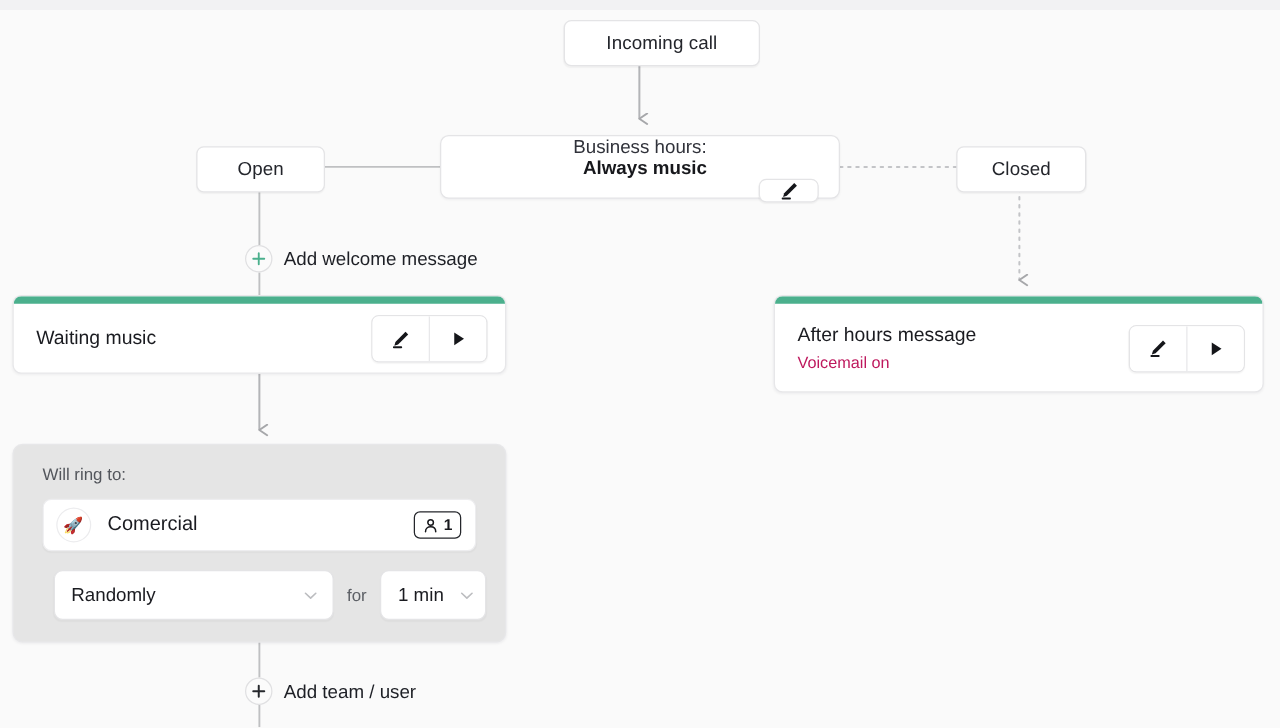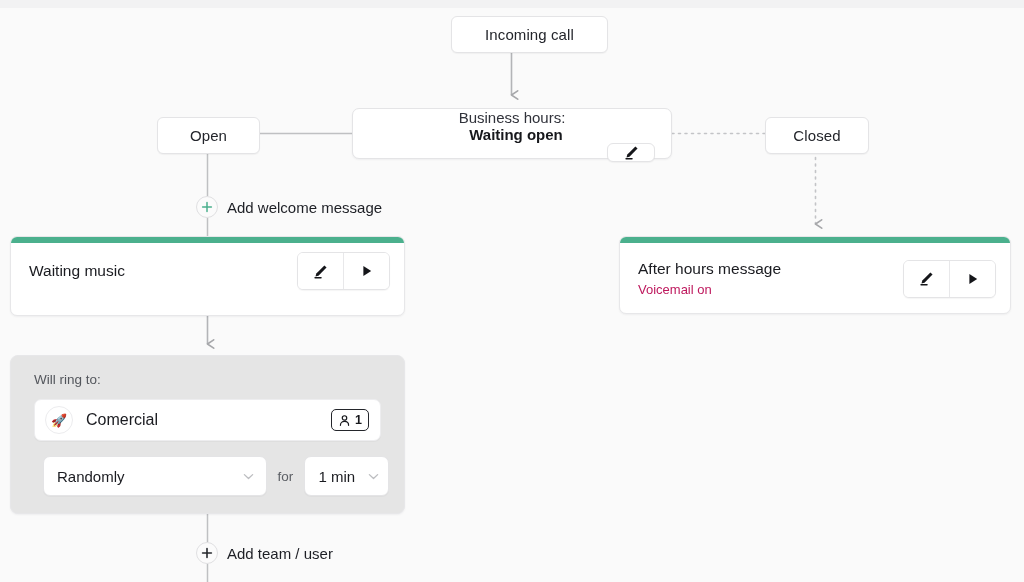--- a/index.html
+++ b/index.html
@@ -284,39 +284,39 @@
   <div class="pill" style="left:157px; top:117px; width:101px; height:35px;">
     <span>Open</span>
   </div>
 
   <div class="pill" style="left:765px; top:117px; width:102px; height:35px;">
     <span>Closed</span>
   </div>
 
   <div class="bizbar" style="left:352px; top:108px; width:320px; height:51px;">
     <span class="lbl">Business hours:</span>
-    <span class="val">Waiting open</span>
+    <span class="val">Always music</span>
     <div class="solo-btn" style="margin-left:auto;">
       <svg width="17" height="17" viewBox="0 0 20 20">
         <path d="M14.6 2.9 L17.1 5.4 L7.6 14.9 L4.1 15.9 L5.1 12.4 Z" fill="#15161a"></path>
         <path d="M3.6 17.4 L10.6 17.4" stroke="#15161a" stroke-width="1.7" stroke-linecap="round"></path>
       </svg>
     </div>
   </div>
 
   <div class="addrow" style="left:196px; top:196px;">
     <span class="plus-circle">
       <svg width="12" height="12" viewBox="0 0 12 12">
         <path d="M6 1.6 V10.4 M1.6 6 H10.4" stroke="#4bb08d" stroke-width="1.5" stroke-linecap="round"></path>
       </svg>
     </span>
     <span class="label">Add welcome message</span>
   </div>
 
-  <div class="card" style="left:10px; top:236px; width:395px; height:80px;">
+  <div class="card" style="left:10px; top:236px; width:395px; height:63px;">
     <div class="accent"></div>
     <div class="body" style="height:56px;">
       <span class="title">Waiting music</span>
       <div class="btngroup">
         <div class="btn">
           <svg width="17" height="17" viewBox="0 0 20 20">
             <path d="M14.6 2.9 L17.1 5.4 L7.6 14.9 L4.1 15.9 L5.1 12.4 Z" fill="#15161a"></path>
             <path d="M3.6 17.4 L10.6 17.4" stroke="#15161a" stroke-width="1.7" stroke-linecap="round"></path>
           </svg>
         </div>

